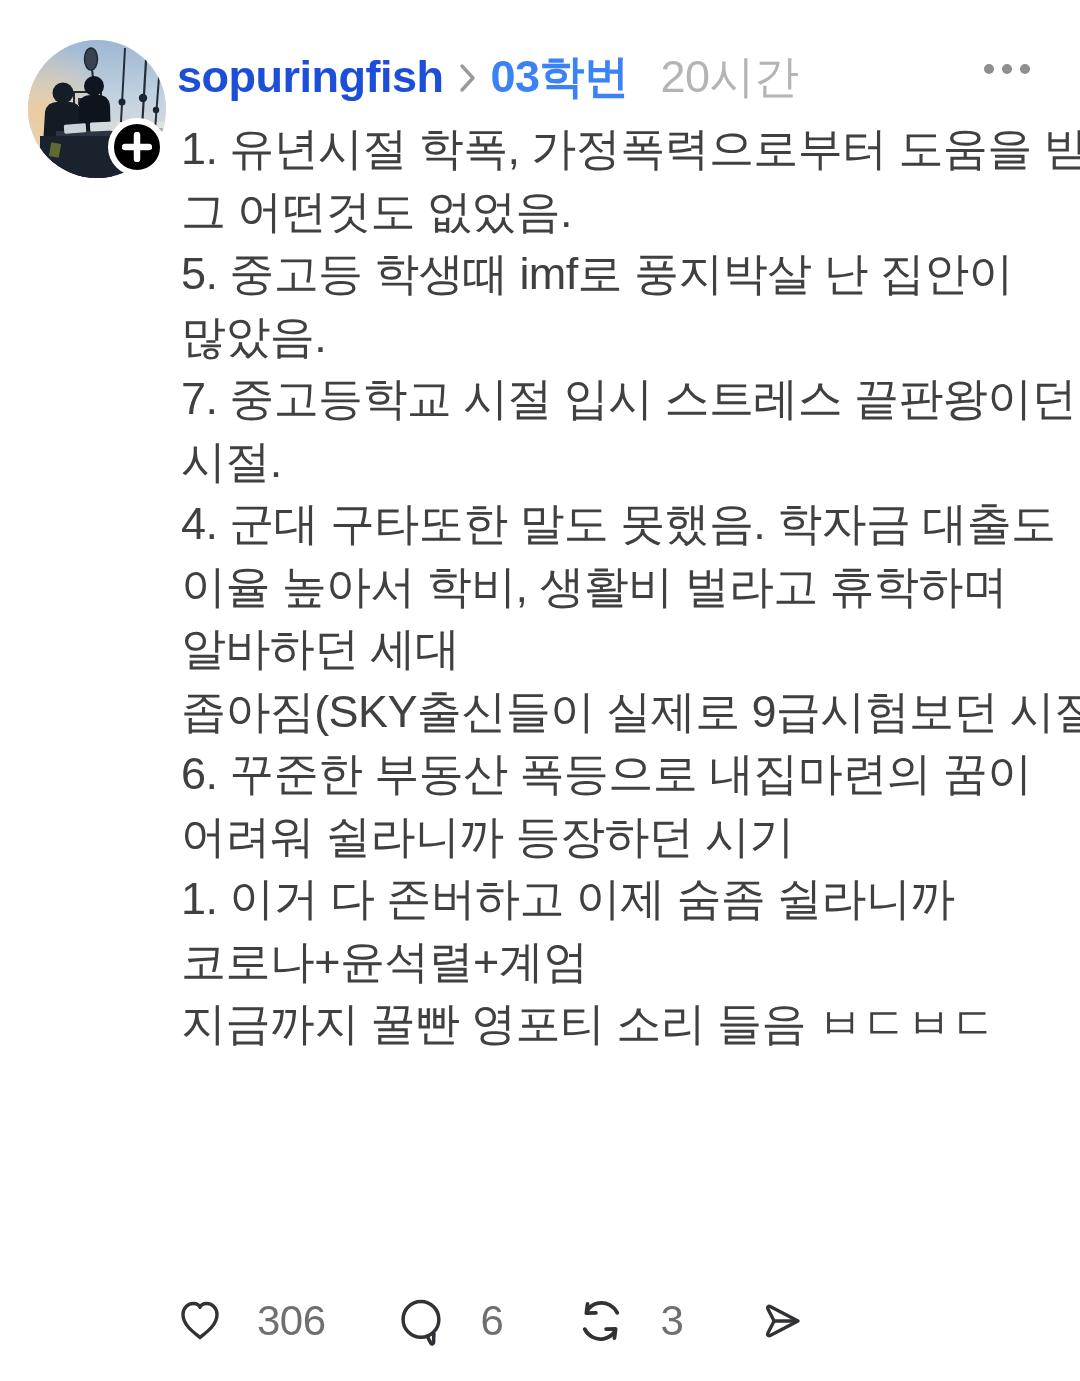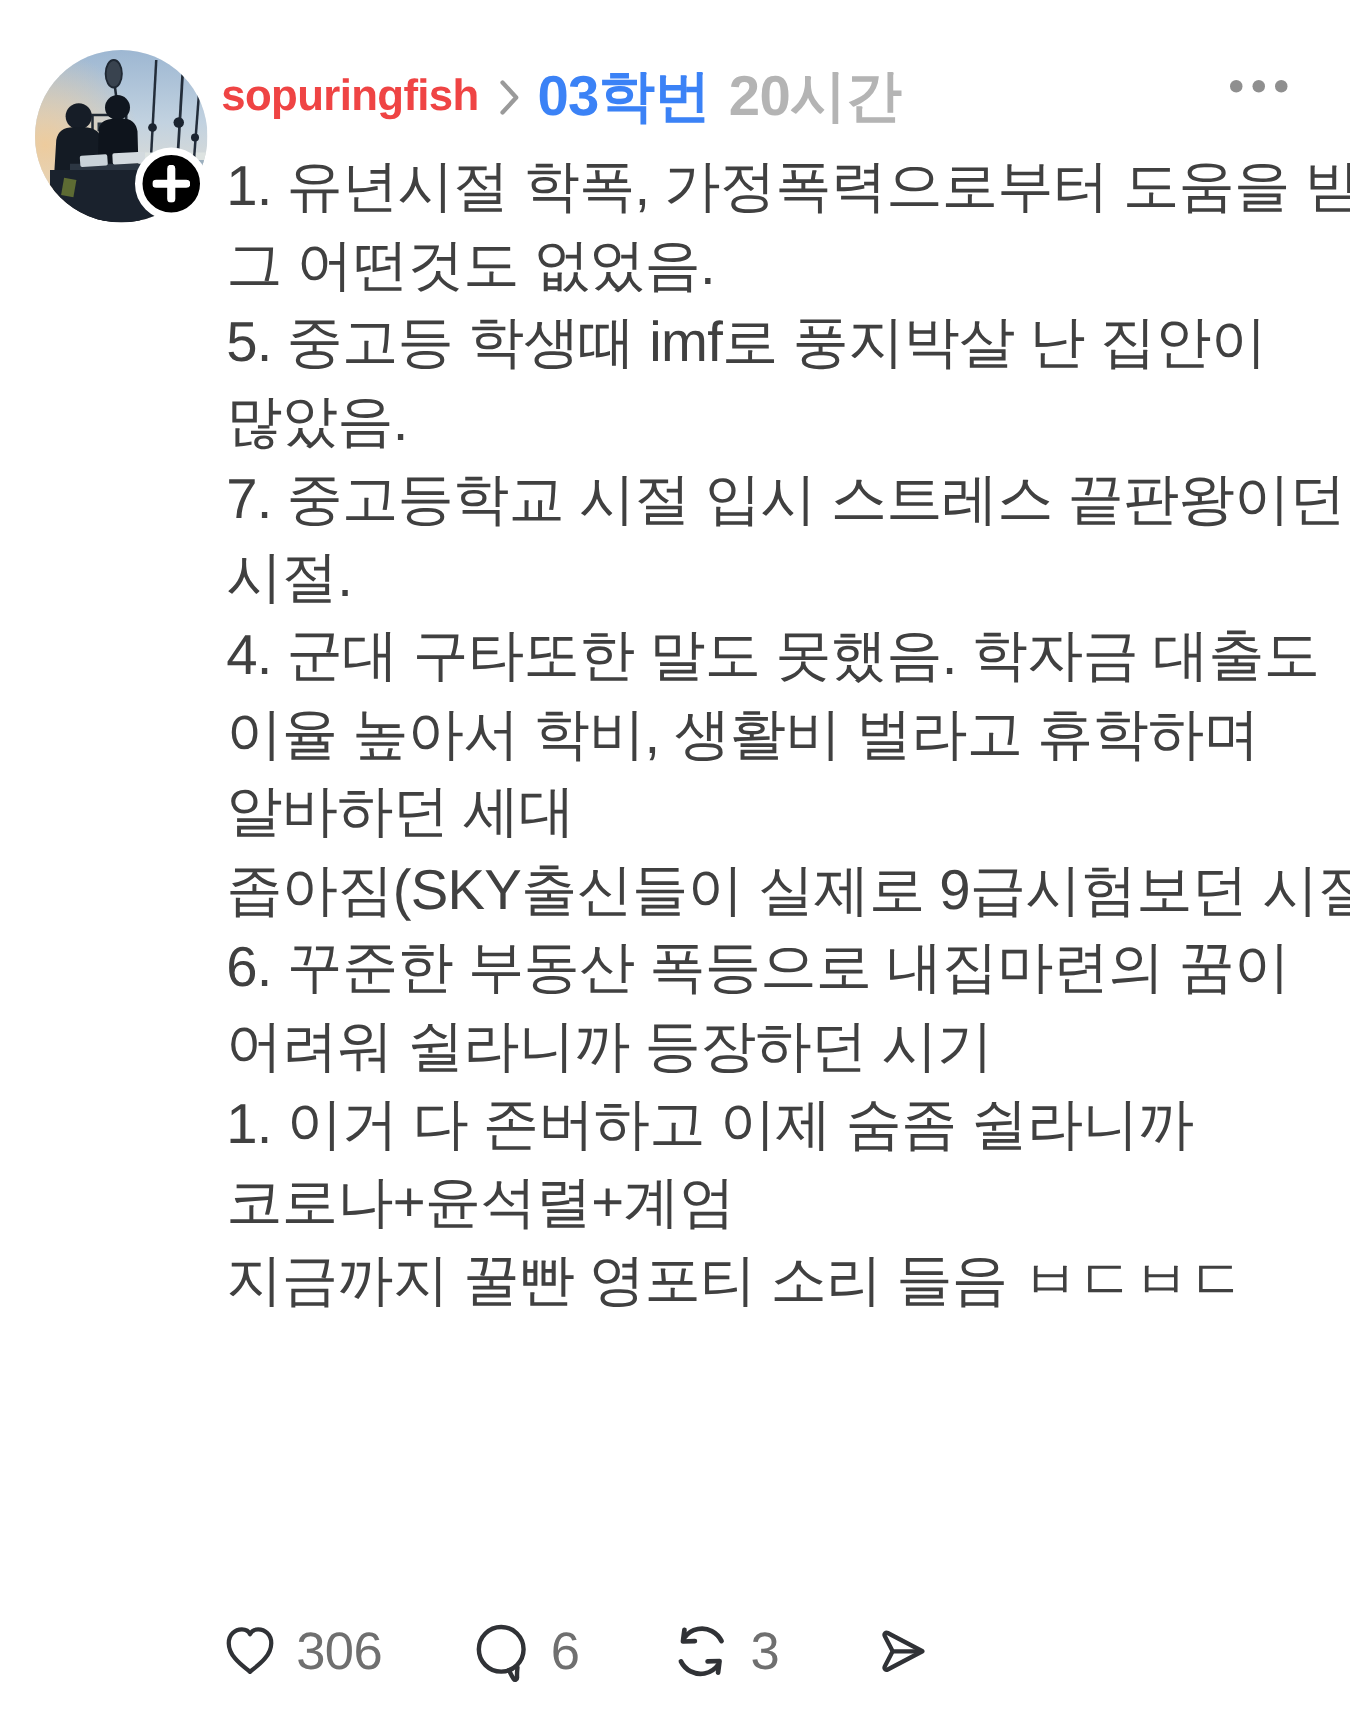--- a/index.html
+++ b/index.html
@@ -39,31 +39,31 @@
 
   
   .header {
     position: absolute;
     left: 177px; top: 50px;
     height: 52px;
     display: flex;
     align-items: center;
   }
   .username {
-    font-size: 35px; font-weight: 700; color: #ef4444;
+    font-size: 45px; font-weight: 700; color: #1d4ed8;
     letter-spacing: -0.5px; line-height: 1; cursor: pointer;
   }
   .chevron { margin: 4px 14px 0 16px; display: flex; align-items: center; }
   .topic {
     font-size: 45px; font-weight: 700; color: #3b82f6;
     letter-spacing: -0.5px; line-height: 1; cursor: pointer;
   }
   .timestamp {
-    margin-left: 15px;
-    font-size: 45px; font-weight: 700; color: #b4b4b4;
+    margin-left: 32px;
+    font-size: 45px; font-weight: 400; color: #b4b4b4;
     letter-spacing: -0.5px; line-height: 1;
   }
 
   .more-menu {
     position: absolute;
     left: 982px; top: 58px;
     display: flex; gap: 8px;
     padding: 6px 2px;
     cursor: pointer;
   }
@@ -90,20 +90,21 @@
   .actions {
     position: absolute;
     left: 176px; top: 1292px;
     height: 58px;
     display: flex;
     align-items: center;
   }
   .action {
     display: flex; align-items: center;
     cursor: pointer;
+    gap: 20px;
   }
   .action .count {
     margin-left: 13px;
     font-size: 42px; color: #6f6f6f; line-height: 1;
     letter-spacing: -0.5px;
   }
   .action-comment { margin-left: 70px; }
   .action-repost  { margin-left: 72px; }
   .action-share   { margin-left: 74px; }
   .action svg { display: block; }

